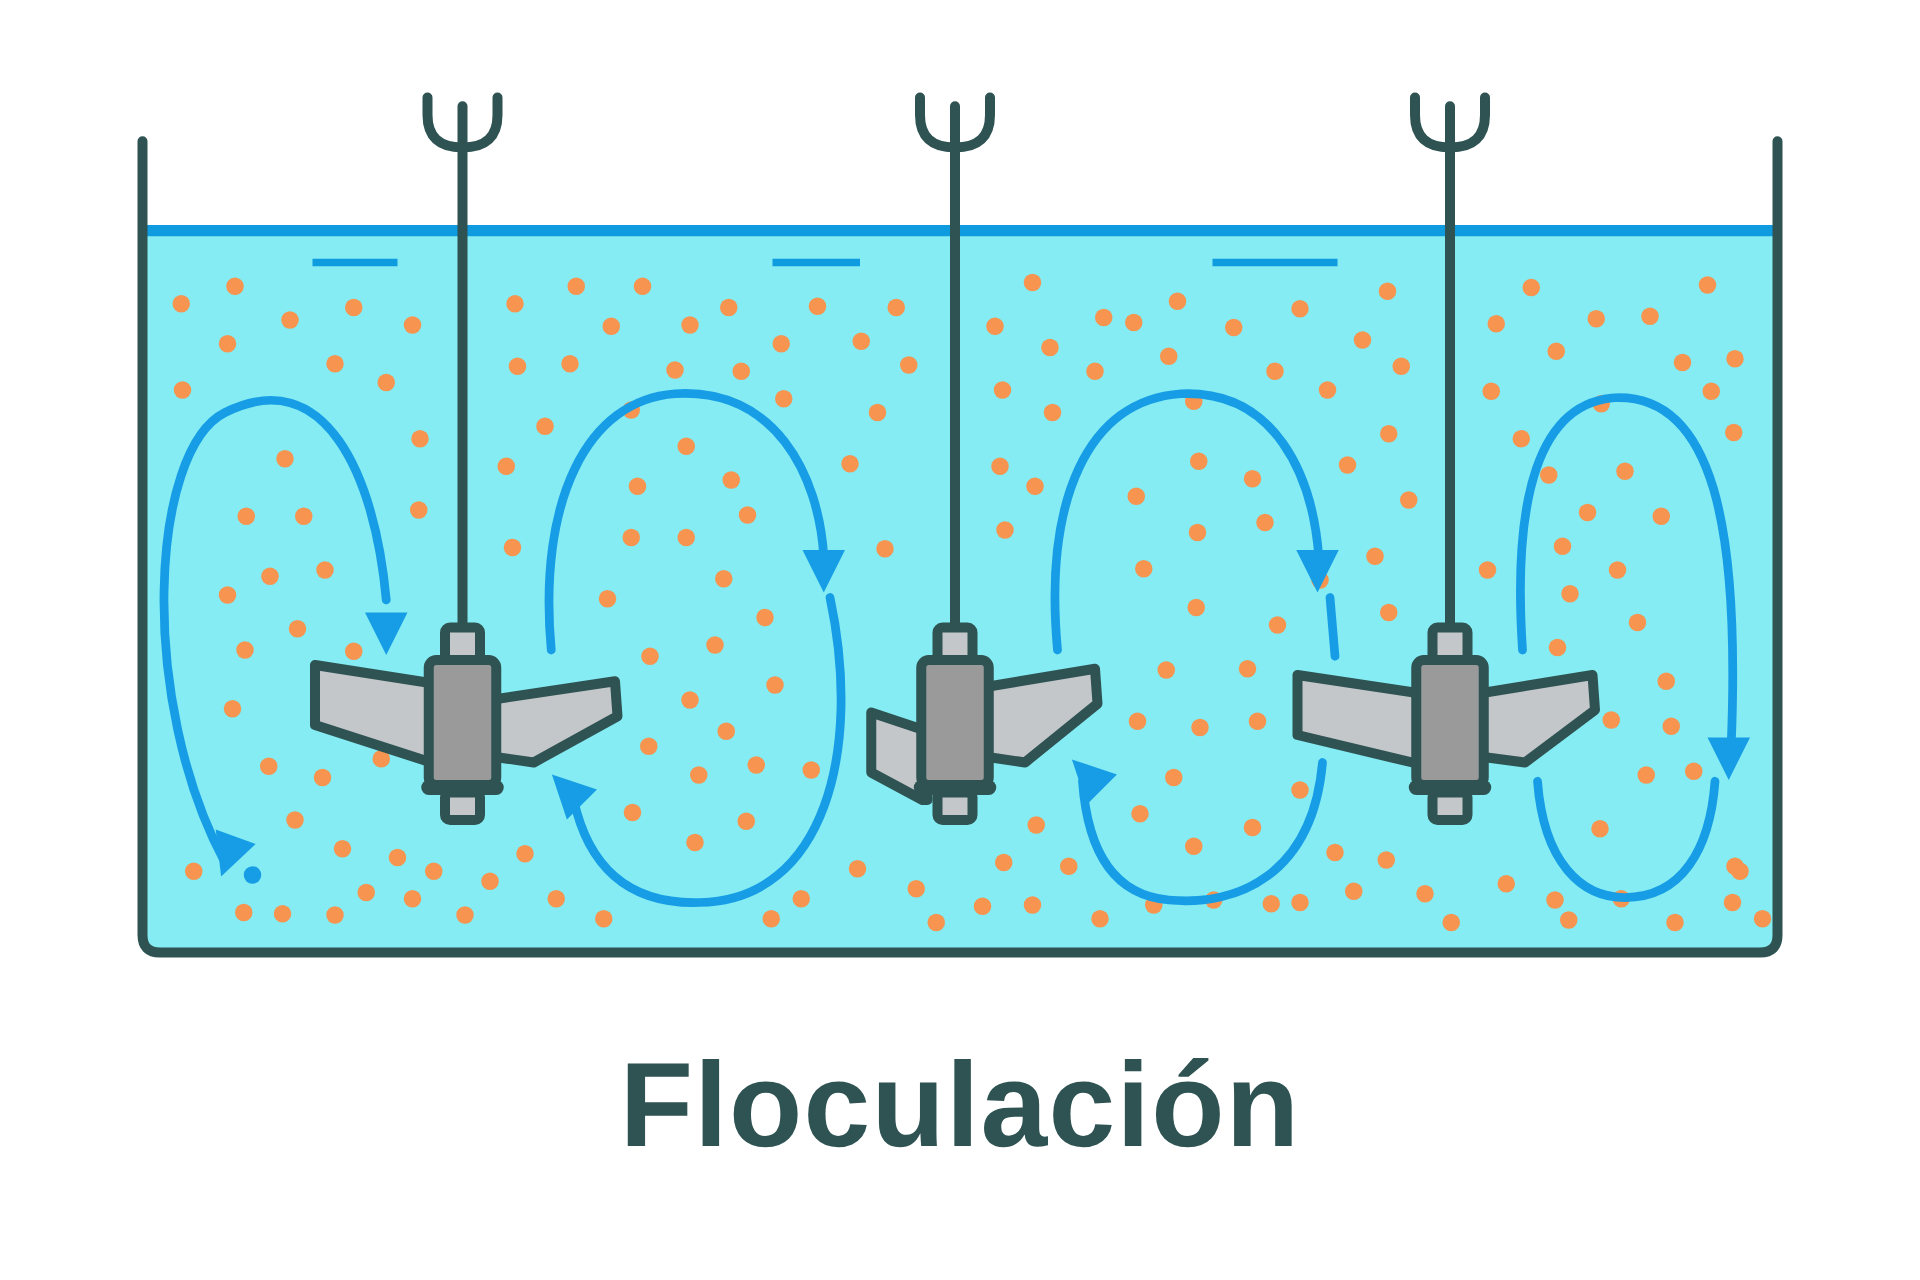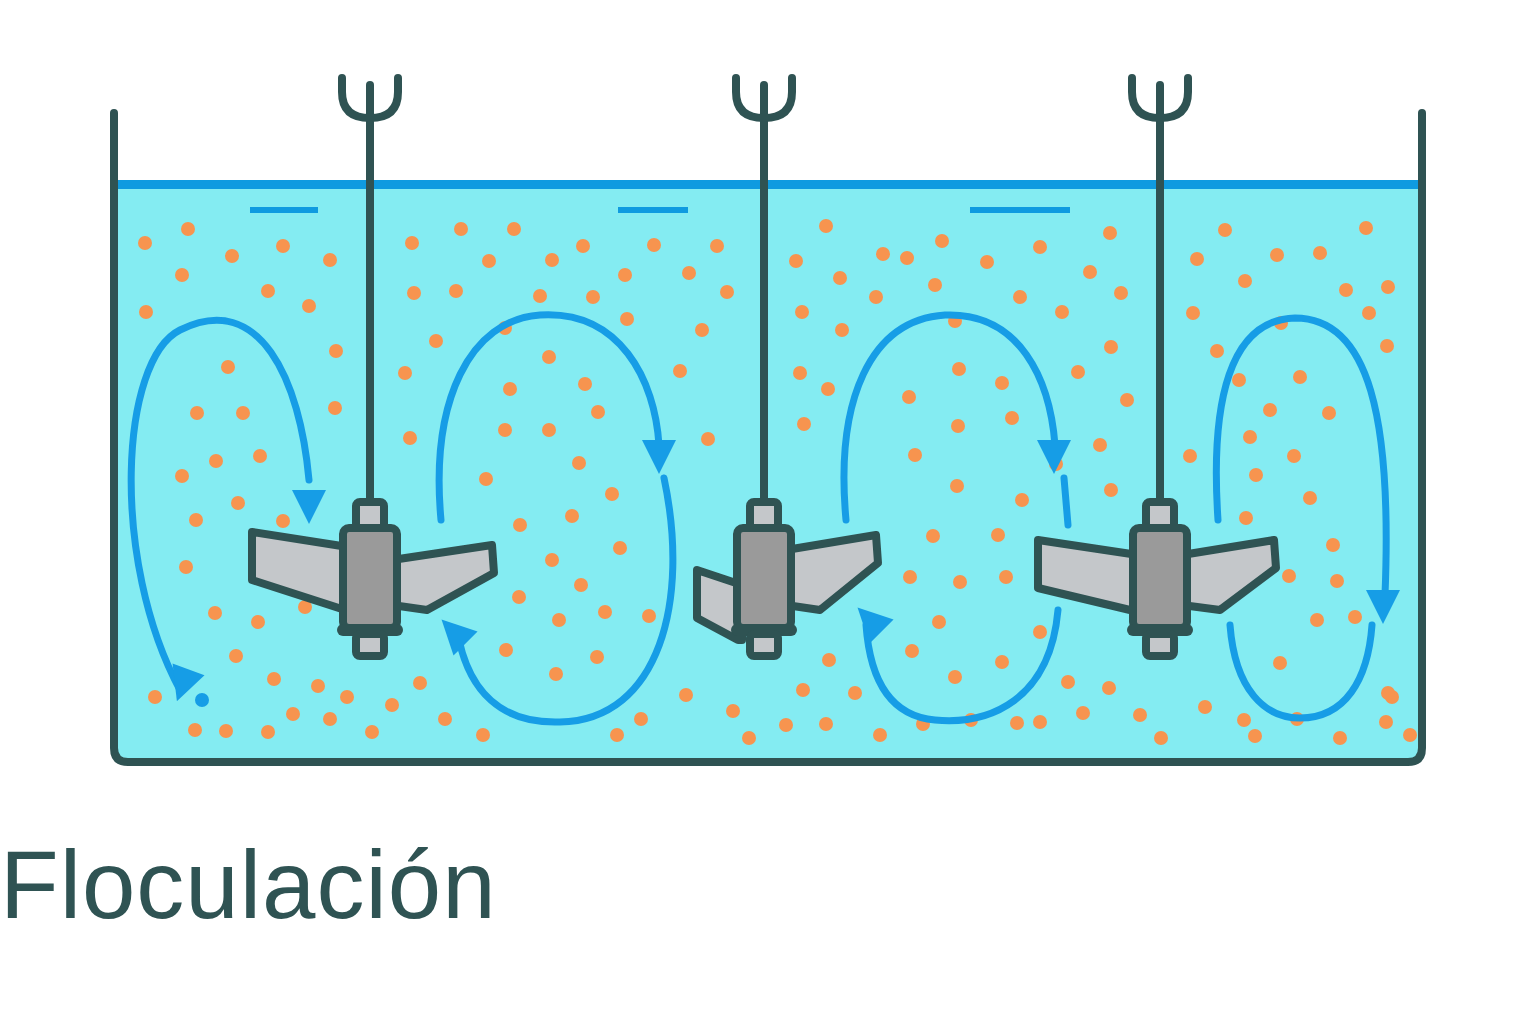--- a/index.html
+++ b/index.html
@@ -1,19 +1,19 @@
 <!DOCTYPE html>
 <html><head>
 <meta charset="utf-8">
 <style>
   html,body{margin:0;padding:0;background:#fff;}
   body{width:1536px;height:1024px;position:relative;overflow:hidden;}
   #diagram{position:absolute;left:0;top:0;width:1536px;height:1024px;}
-  .title{position:absolute;left:0;top:830px;width:1536px;
-    font-family:"Liberation Sans",sans-serif;font-weight:normal;font-size:96px;color:#2f5353;letter-spacing:1px;}
+  .title{position:absolute;left:0;top:830px;width:1536px;text-align:center;
+    font-family:"Liberation Sans",sans-serif;font-weight:bold;font-size:96px;color:#2f5353;letter-spacing:1px;}
 </style>
 </head>
 <body>
 
 <svg id="diagram" viewBox="0 0 1536 1024" xmlns="http://www.w3.org/2000/svg">
   <g id="water-layer">
       <path d="M114 185 H1422 V748 Q1422 762 1408 762 H128 Q114 762 114 748 Z" fill="#84ecf2"></path>
       <rect x="114" y="180" width="1308" height="9" fill="#0f9be0"></rect>
       <rect x="250" y="207" width="68" height="6" fill="#0f9be0"></rect>
       <rect x="618" y="207" width="70" height="6" fill="#0f9be0"></rect>

